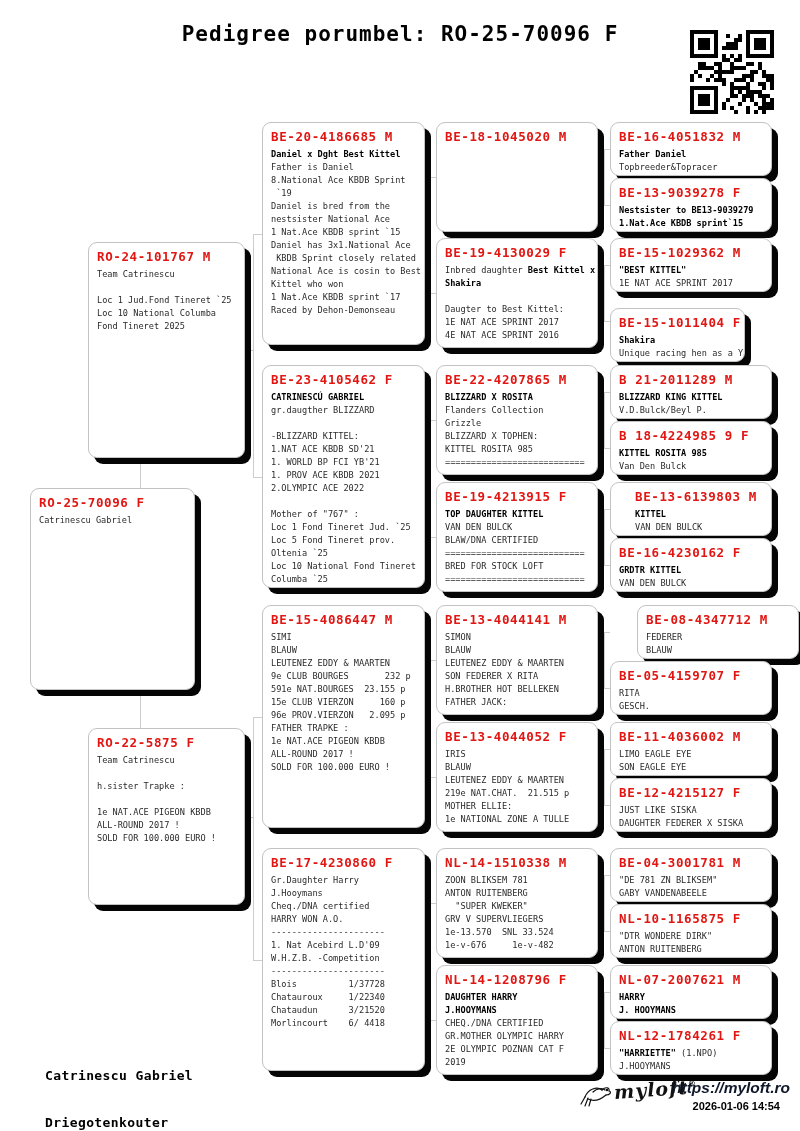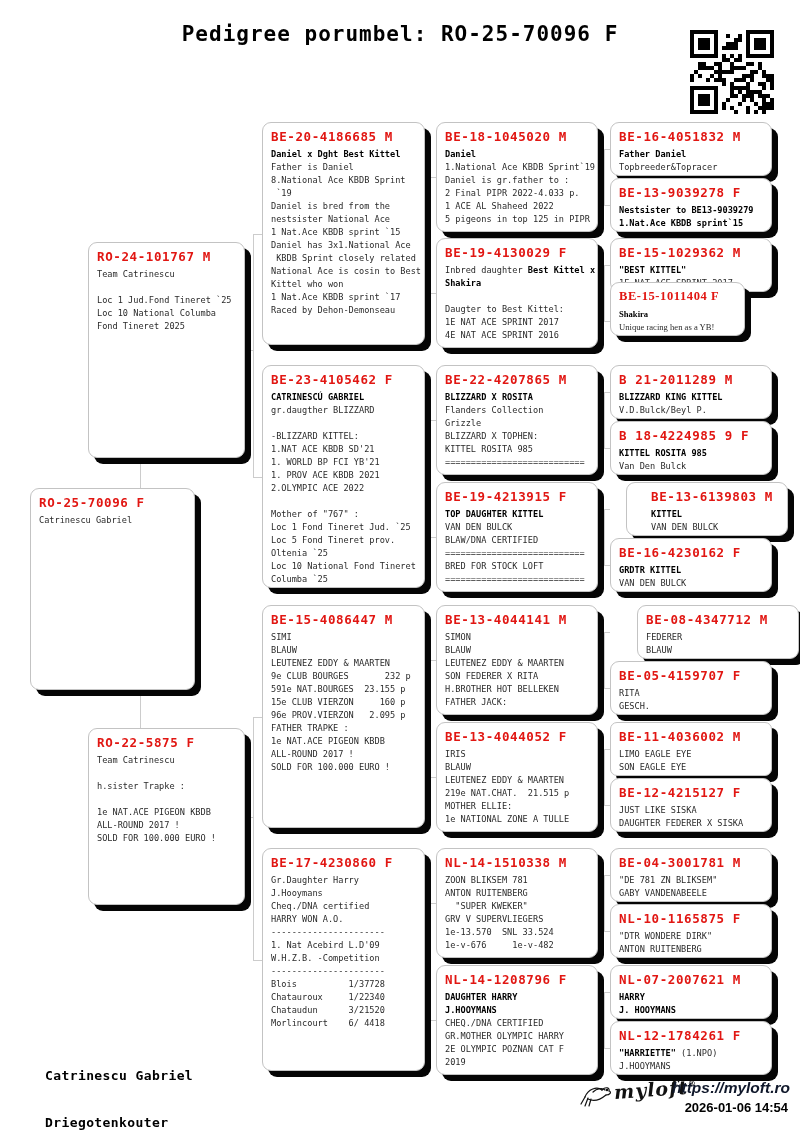--- a/index.html
+++ b/index.html
@@ -23,22 +23,22 @@
         line-height:15.8px;color:#000;letter-spacing:.4px;white-space:pre;}
   
   .footer{position:absolute;left:580px;top:1072px;width:200px;height:48px;}
   .bird{position:absolute;left:0;top:6px;}
   .logo-script{position:absolute;left:34px;top:6px;font-family:"DejaVu Serif", serif;
         font-style:italic;font-weight:bold;font-size:19px;color:#111;transform:rotate(-4deg);
         letter-spacing:1px;}
   .logo-mark{font-size:8px;vertical-align:super;}
   .site-url{position:absolute;left:92px;top:7px;font-family:"Liberation Sans", sans-serif;
         font-weight:bold;font-style:italic;font-size:15.5px;color:#0f172a;text-decoration:none;}
-  .print-date{position:absolute;left:100px;top:28px;width:108px;text-align:right;
-        font-family:"Liberation Sans", sans-serif;font-weight:bold;font-size:13px;color:#000;}
+  .print-date{position:absolute;left:92px;top:28px;width:108px;text-align:right;
+        font-family:"Liberation Sans", sans-serif;font-weight:bold;font-size:11px;color:#000;}
 </style>
 </head>
 <body>
 
 <div class="page">
   <h1 class="page-title">Pedigree porumbel: RO-25-70096 F</h1>
   <div id="qr"><svg width="84" height="84" xmlns="http://www.w3.org/2000/svg">
         <rect width="100%" height="100%" fill="#fff"></rect>
         <rect x="0" y="0" width="4" height="4" fill="#000"></rect>
         <rect x="4" y="0" width="4" height="4" fill="#000"></rect>
@@ -410,28 +410,20 @@
           <div class="pline">W.H.Z.B. -Competition</div>
           <div class="pline">----------------------</div>
           <div class="pline">Blois          1/37728</div>
           <div class="pline">Chatauroux     1/22340</div>
           <div class="pline">Chataudun      3/21520</div>
           <div class="pline">Morlincourt    6/ 4418</div>
         </div>
       </div>
       <div class="pbox" style="left: 436px; top: 122px; width: 162px; height: 110px;">
         <div class="ptitle">BE-18-1045020 M</div>
-        <div>
-          <div class="pline"><span><b>Daniel</b></span></div>
-          <div class="pline">1.National Ace KBDB Sprint`19</div>
-          <div class="pline">Daniel is gr.father to :</div>
-          <div class="pline">2 Final PIPR 2022-4.033 p.</div>
-          <div class="pline">1 ACE AL Shaheed 2022</div>
-          <div class="pline">5 pigeons in top 125 in PIPR</div>
-        </div>
       </div>
       <div class="pbox" style="left: 436px; top: 238px; width: 162px; height: 110px;">
         <div class="ptitle">BE-19-4130029 F</div>
         <div>
           <div class="pline"><span>Inbred daughter </span><span><b>Best Kittel x</b></span></div>
           <div class="pline"><span><b>Shakira</b></span></div>
           <div class="pline">&nbsp;</div>
           <div class="pline">Daugter to Best Kittel:</div>
           <div class="pline">1E NAT ACE SPRINT 2017</div>
           <div class="pline">4E NAT ACE SPRINT 2016</div>
@@ -519,21 +511,21 @@
         </div>
       </div>
       <div class="pbox" style="left: 610px; top: 238px; width: 162px; height: 54px;">
         <div class="ptitle">BE-15-1029362 M</div>
         <div>
           <div class="pline"><span><b>"BEST KITTEL"</b></span></div>
           <div class="pline">1E NAT ACE SPRINT 2017</div>
           <div class="pline">4E NAT ACE SPRINT 2016</div>
         </div>
       </div>
-      <div class="pbox" style="left: 610px; top: 282px; width: 135px; height: 54px; font-family: Liberation Serif, serif;">
+      <div class="pbox" style="left: 610px; top: 308px; width: 135px; height: 54px;">
         <div class="ptitle">BE-15-1011404 F</div>
         <div>
           <div class="pline"><span><b>Shakira</b></span></div>
           <div class="pline">Unique racing hen as a YB!</div>
           <div class="pline">She only raced 5 races in her</div>
         </div>
       </div>
       <div class="pbox" style="left: 610px; top: 365px; width: 162px; height: 54px;">
         <div class="ptitle">B 21-2011289 M</div>
         <div>
@@ -543,21 +535,21 @@
         </div>
       </div>
       <div class="pbox" style="left: 610px; top: 421px; width: 162px; height: 54px;">
         <div class="ptitle">B 18-4224985 9 F</div>
         <div>
           <div class="pline"><span><b>KITTEL ROSITA 985</b></span></div>
           <div class="pline">Van Den Bulck</div>
           <div class="pline">Blue</div>
         </div>
       </div>
-      <div class="pbox" style="left: 626px; top: 482px; width: 162px; height: 54px; padding-left: 24px;">
+      <div class="pbox" style="left: 610px; top: 482px; width: 162px; height: 54px; padding-left: 24px;">
         <div class="ptitle">BE-13-6139803 M</div>
         <div>
           <div class="pline"><span><b>KITTEL</b></span></div>
           <div class="pline">VAN DEN BULCK</div>
           <div class="pline">1E NAT ACE KBDB 2013</div>
         </div>
       </div>
       <div class="pbox" style="left: 610px; top: 538px; width: 162px; height: 54px;">
         <div class="ptitle">BE-16-4230162 F</div>
         <div>

